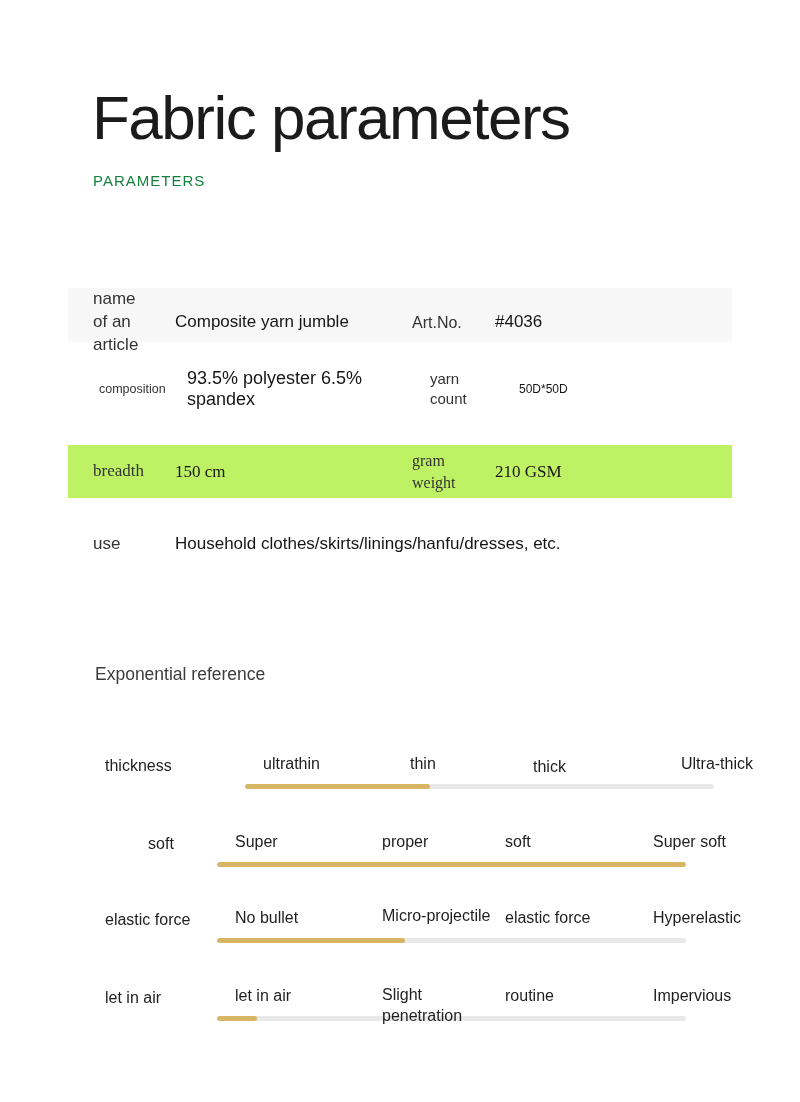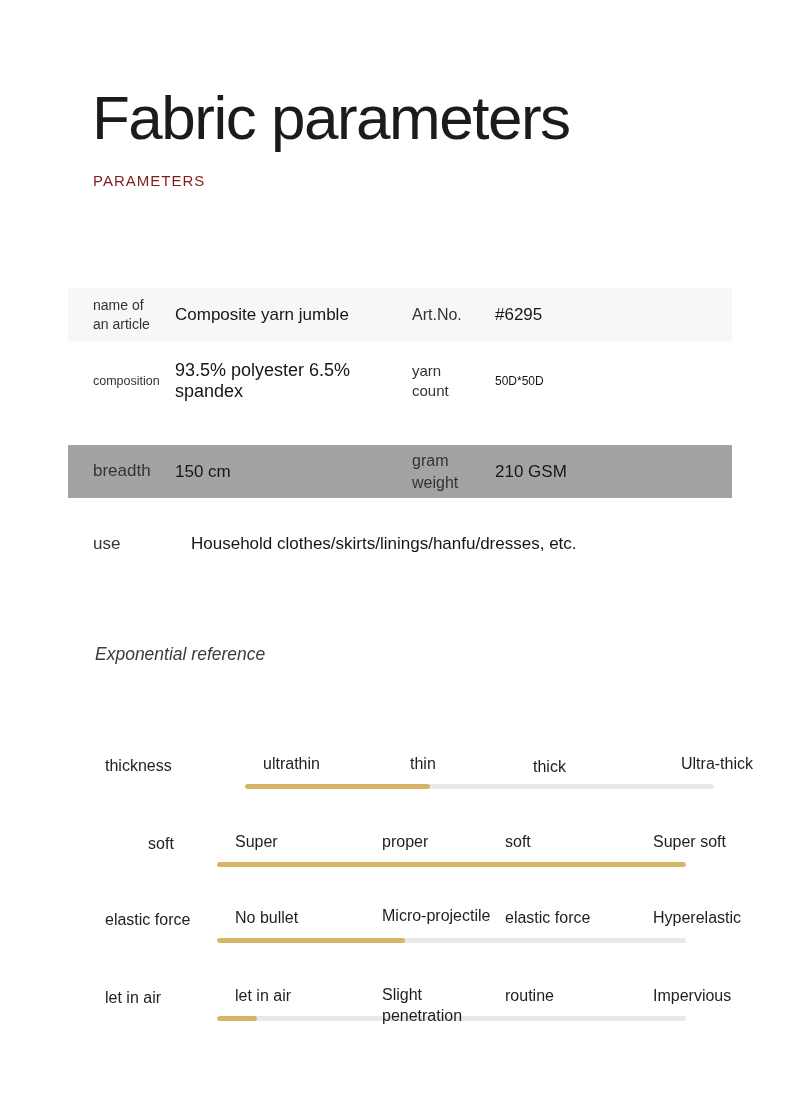--- a/index.html
+++ b/index.html
@@ -2,54 +2,54 @@
 <html><head>
 <meta charset="utf-8">
 <style>
   html,body{margin:0;padding:0;background:#fff;}
   .page{position:relative;width:800px;height:1102px;background:#ffffff;overflow:hidden;
         font-family:"Liberation Sans", sans-serif;color:#1f1f1f;padding-left:16px;}
 
   
   .title{position:absolute;left:92px;top:82px;font-size:62px;font-weight:400;
          letter-spacing:-1.5px;color:#1b1b1b;white-space:nowrap;}
-  .subtitle{position:absolute;left:93px;top:172px;font-size:15px;letter-spacing:1px;color:#7f1d1d;text-align:center;}
+  .subtitle{position:absolute;left:93px;top:172px;font-size:15px;letter-spacing:1px;color:#15803d;text-align:center;}
 
   
   .spec-row{position:absolute;left:68px;width:664px;display:grid;
             grid-template-columns:25px 82px 237px 83px 1fr;align-items:center;}
   .spec-row.shaded{background:#f7f7f7;}
   .r0{top:288px;height:54px;}
-  .r1{top:350px;height:62px;}
+  .r1{top:358px;height:62px;gap:6px;}
   .r2{top:445px;height:53px;}
   .r3{top:516px;height:56px;}
   .cell{grid-row:1;}
   .c-lbl1{grid-column:2;}
   .c-val1{grid-column:3;}
   .c-lbl2{grid-column:4;}
   .c-val2{grid-column:5;}
   .lbl{color:#333;line-height:1.35;}
   .val{color:#161616;}
-  .r0 .c-lbl1{font-size:14px;max-width:60px;}
+  .r0 .c-lbl1{font-size:17px;max-width:60px;}
   .r0 .c-val1{font-size:17px;}
   .r0 .c-lbl2{font-size:16px;}
   .r0 .c-val2{font-size:17px;}
   .r1 .c-lbl1{font-size:12.5px;}
   .r1 .c-val1{font-size:18px;}
   .r1 .c-lbl2{font-size:15px;max-width:46px;}
   .r1 .c-val2{font-size:12px;}
   .r2 .c-lbl1{font-size:17px;}
   .r2 .c-val1{font-size:17px;}
   .r2 .c-lbl2{font-size:16px;max-width:46px;}
   .r2 .c-val2{font-size:17px;}
   .r3 .c-lbl1{font-size:17px;}
-  .r3 .c-val1{font-size:17px;white-space:nowrap;margin-left:16px;}
+  .r3 .c-val1{font-size:17px;white-space:nowrap;}
 
   
-  .section-title{position:absolute;left:95px;top:644px;font-size:17.5px;color:#3c3c3c;font-style:italic;}
+  .section-title{position:absolute;left:95px;top:664px;font-size:17.5px;color:#3c3c3c;}
 
   .idx-row{position:absolute;left:105px;width:627px;display:grid;grid-template-columns:112px 1fr;}
   .idx-0{top:755px;gap:28px;} .idx-1{top:833px;text-align:center;} .idx-2{top:909px;} .idx-3{top:987px;}
   .idx-label{font-size:16px;color:#222;padding-top:2px;}
   .idx-scale{position:relative;}
   .idx-ticks{position:relative;height:29px;}
   .idx-ticks span{position:absolute;top:0;font-size:16px;color:#1e1e1e;white-space:nowrap;}
   .idx-ticks .t0{left:18px;} .idx-ticks .t1{left:165px;}
   .idx-ticks .t2{left:288px;} .idx-ticks .t3{left:424px;margin-left:12px;}
   .idx-ticks .sm{font-size:16px;top:-2px;}
@@ -63,31 +63,31 @@
 
 <div class="page">
 
   <div class="title">Fabric parameters</div>
   <div class="subtitle">PARAMETERS</div>
 
   <div class="spec-row shaded r0" style="background: rgb(247, 247, 247);">
     <div class="cell c-lbl1 lbl">name of an article</div>
     <div class="cell c-val1 val">Composite yarn jumble</div>
     <div class="cell c-lbl2 lbl">Art.No.</div>
-    <div class="cell c-val2 val">#6295</div>
+    <div class="cell c-val2 val">#4036</div>
   </div>
 
   <div class="spec-row r1">
     <div class="cell c-lbl1 lbl">composition</div>
     <div class="cell c-val1 val">93.5% polyester 6.5% spandex</div>
     <div class="cell c-lbl2 lbl">yarn count</div>
     <div class="cell c-val2 val">50D*50D</div>
   </div>
 
-  <div class="spec-row shaded r2" style="background: #a3a3a3;">
+  <div class="spec-row shaded r2" style="background: #bef264; font-family: Liberation Serif, serif;">
     <div class="cell c-lbl1 lbl">breadth</div>
     <div class="cell c-val1 val">150 cm</div>
     <div class="cell c-lbl2 lbl">gram weight</div>
     <div class="cell c-val2 val">210 GSM</div>
   </div>
 
   <div class="spec-row r3">
     <div class="cell c-lbl1 lbl">use</div>
     <div class="cell c-val1 val">Household clothes/skirts/linings/hanfu/dresses, etc.</div>
   </div>

